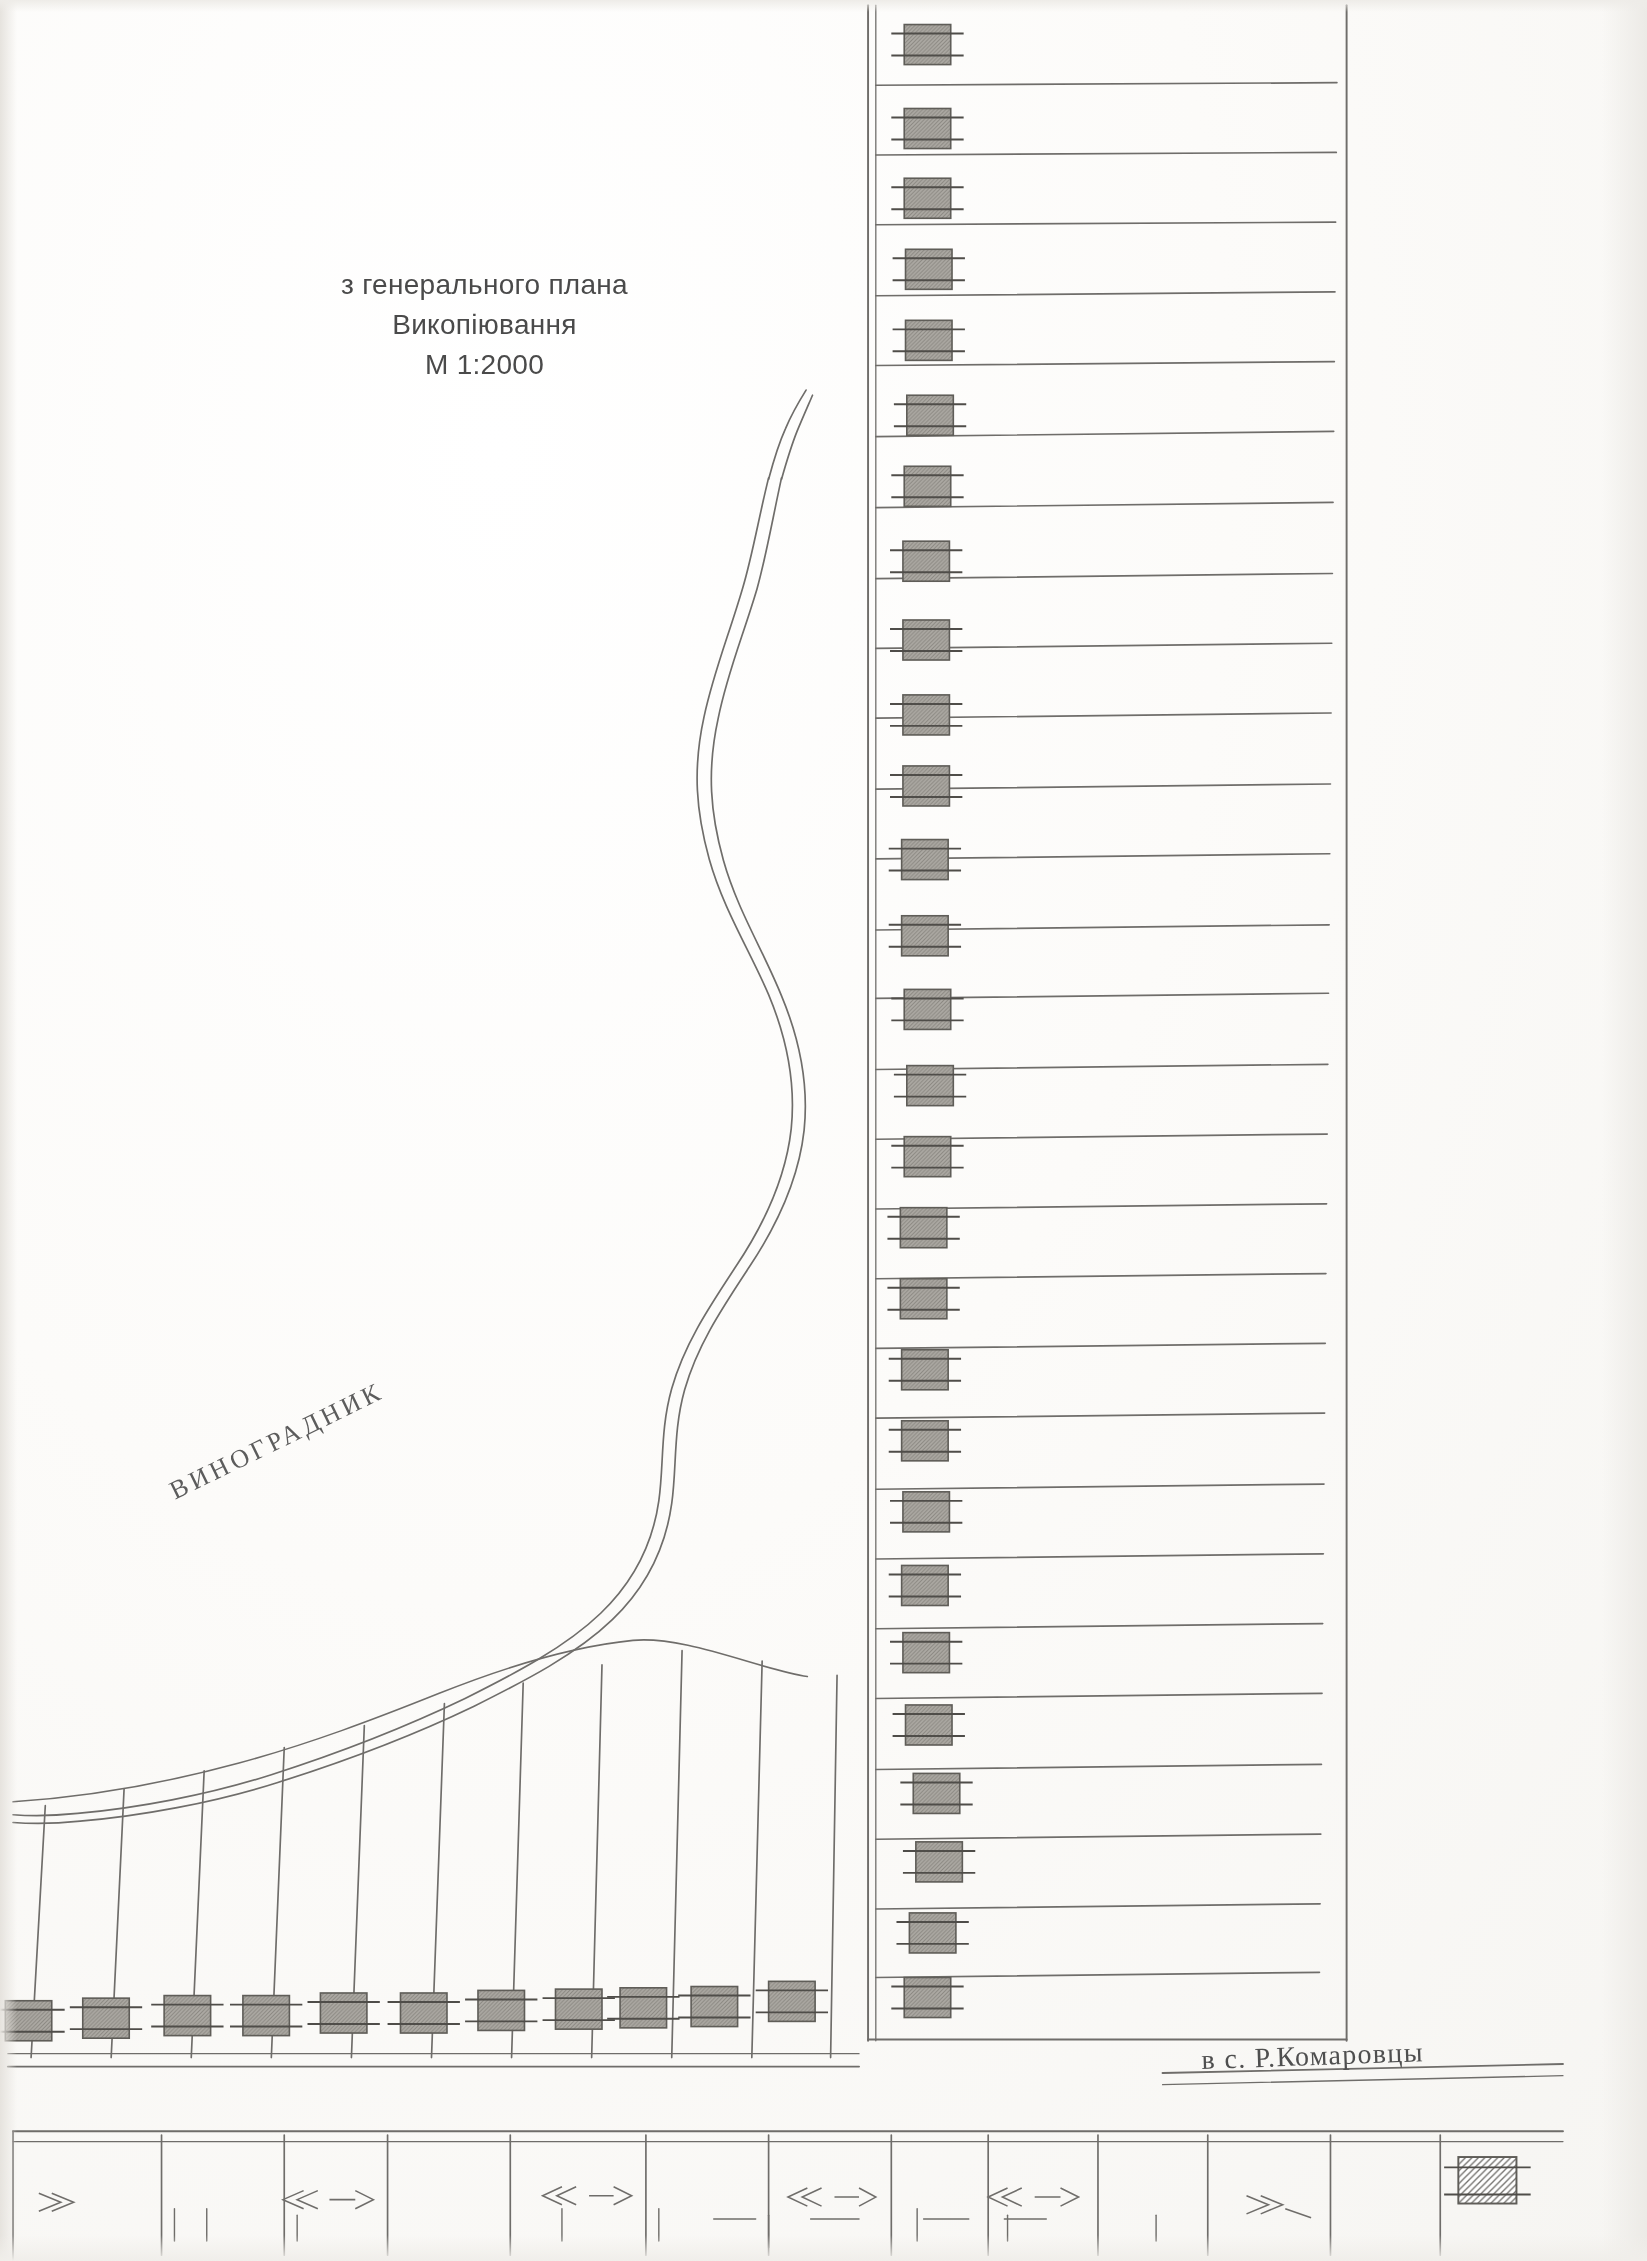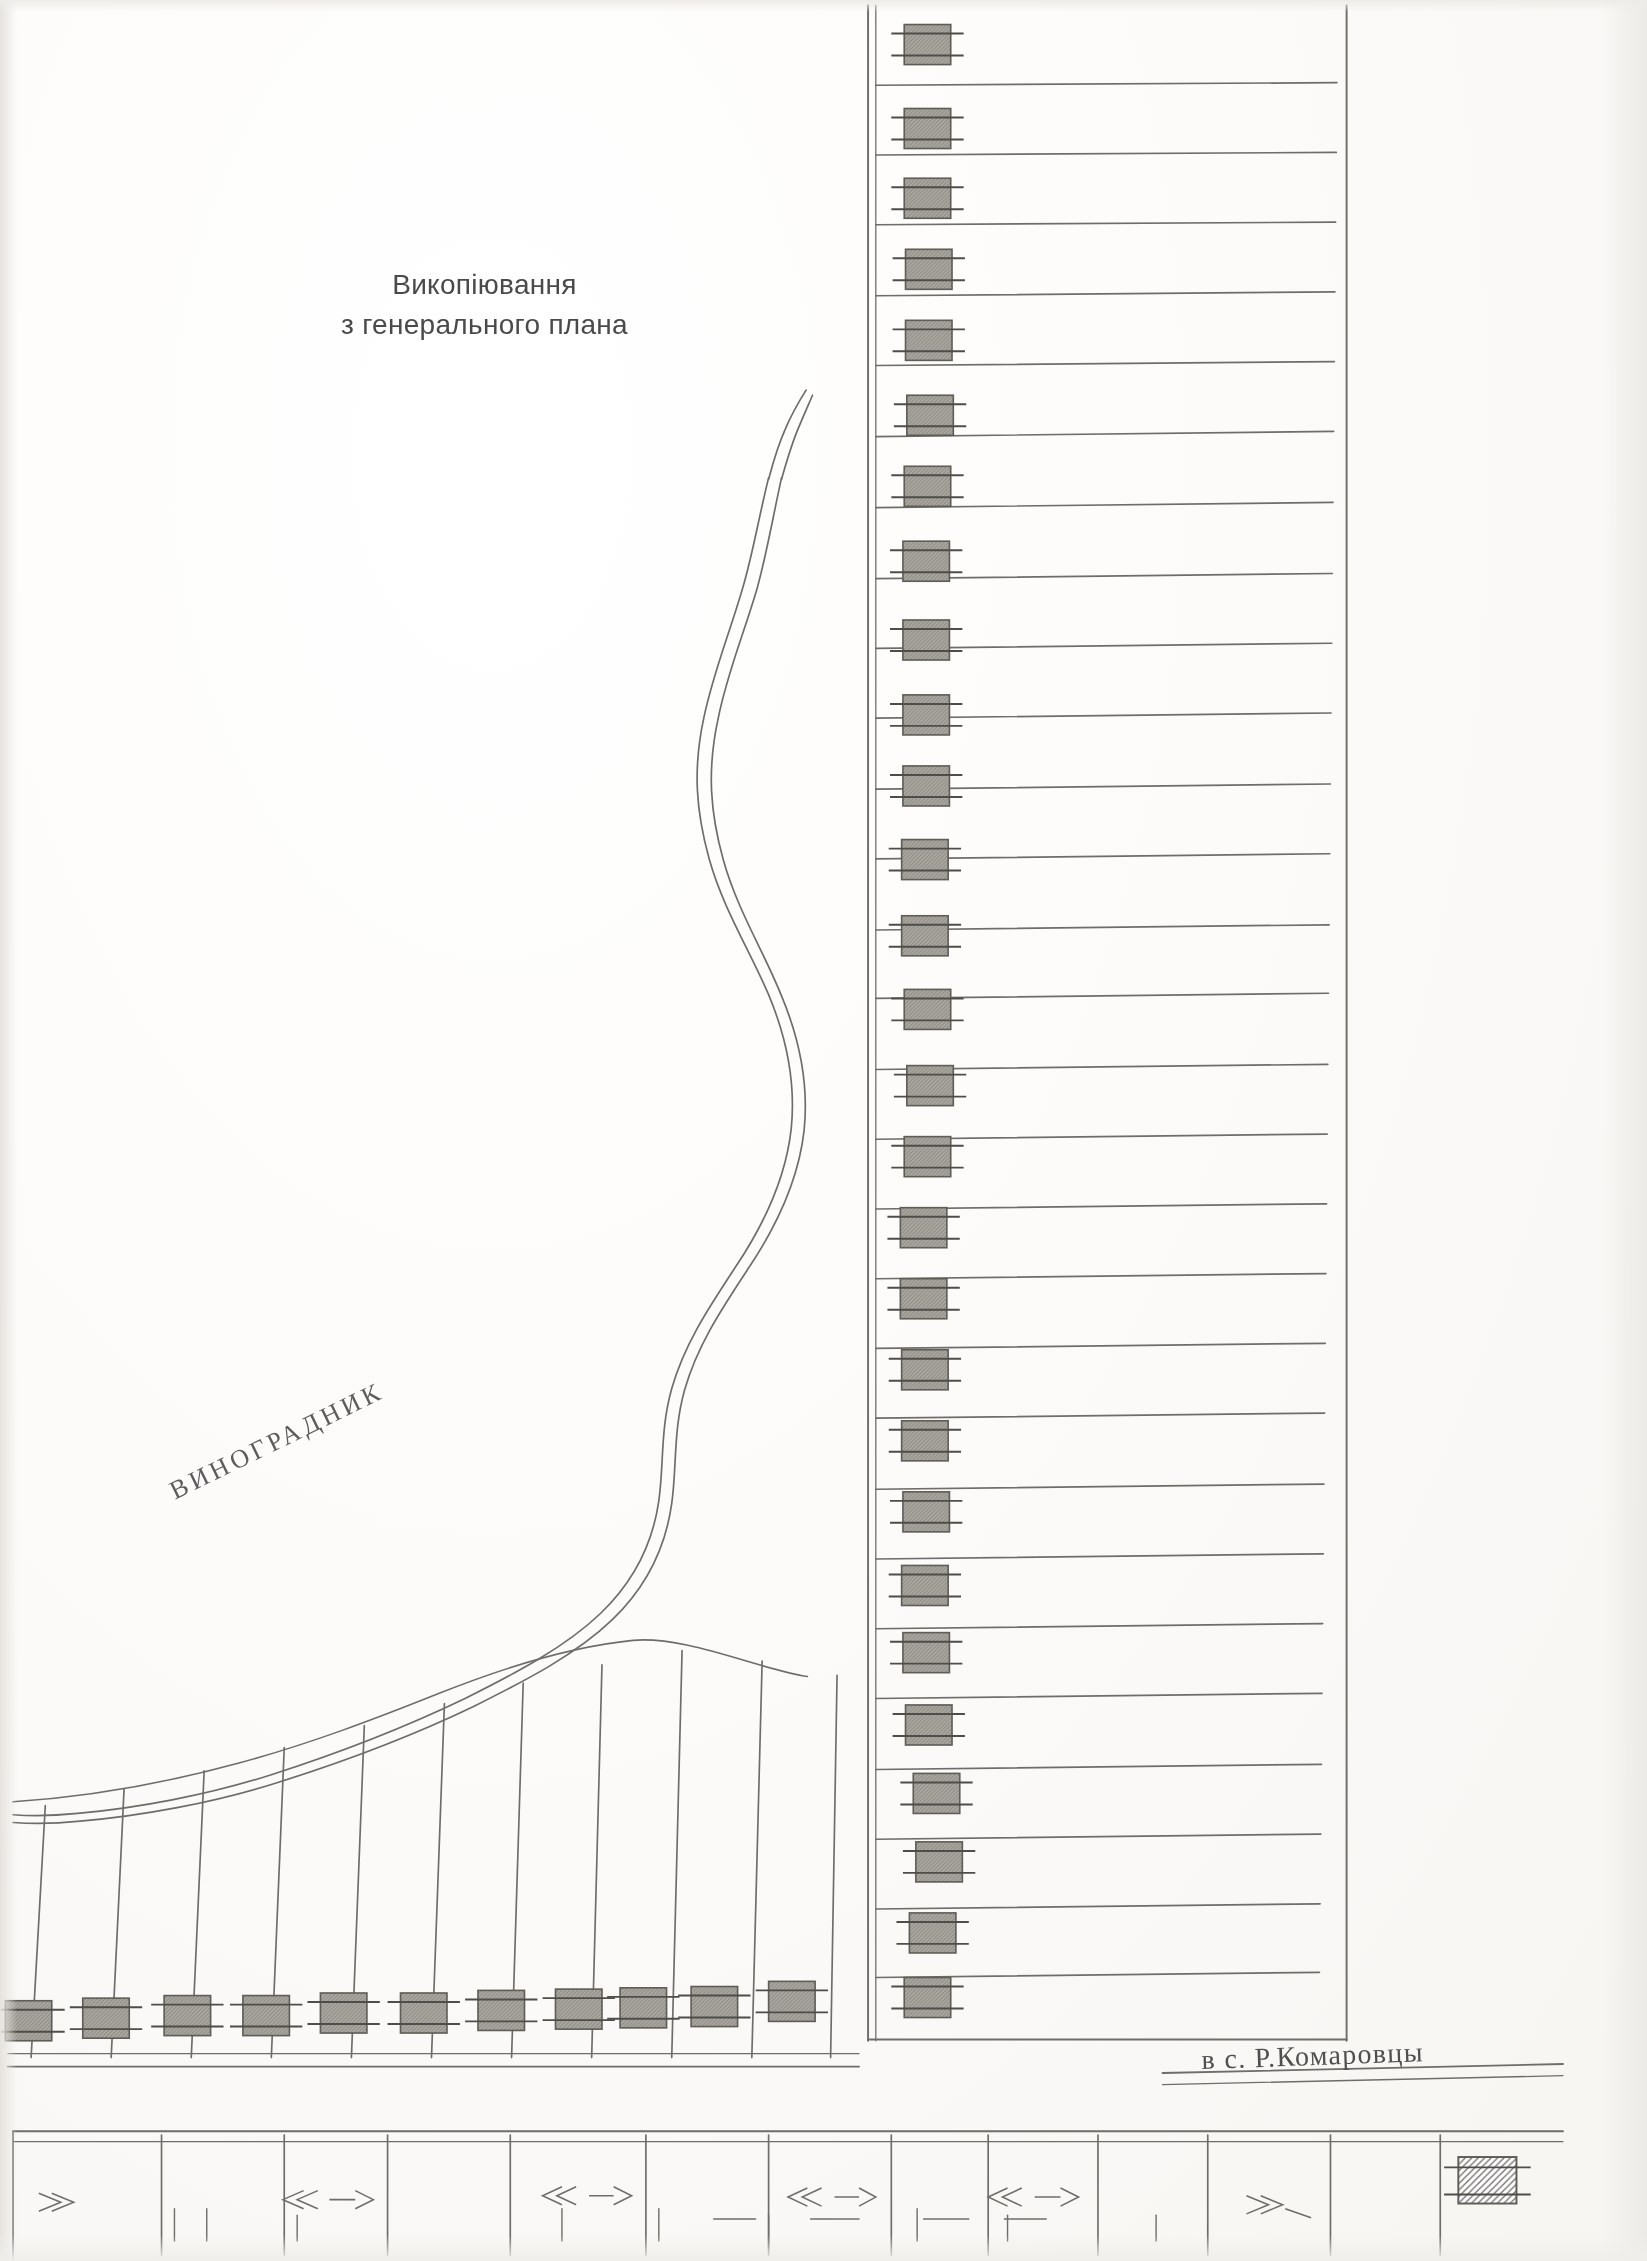--- a/index.html
+++ b/index.html
@@ -49,22 +49,23 @@
     transform:rotate(-2deg);transform-origin:left top;
     white-space:nowrap;
   }
 </style>
 </head>
 <body>
 
 <div id="scan"></div>
 
 <div id="title-block">
+  <div>з генерального плана</div>
   <div>Викопіювання</div>
-  <div>з генерального плана</div>
+  <div>М 1:2000</div>
 </div>
 
 <svg id="drawing" viewBox="0 0 2550 3501" xmlns="http://www.w3.org/2000/svg">
   <defs>
     <pattern id="bldg" width="6" height="6" patternUnits="userSpaceOnUse">
       <rect width="6" height="6" fill="#aeaba5"></rect>
       <path d="M0,6 L6,0" stroke="#8a8781" stroke-width="1.6"></path>
       <path d="M-1,1 L1,-1 M5,7 L7,5" stroke="#8a8781" stroke-width="1.6"></path>
     </pattern>
     <pattern id="hatch45" width="10" height="10" patternUnits="userSpaceOnUse">

